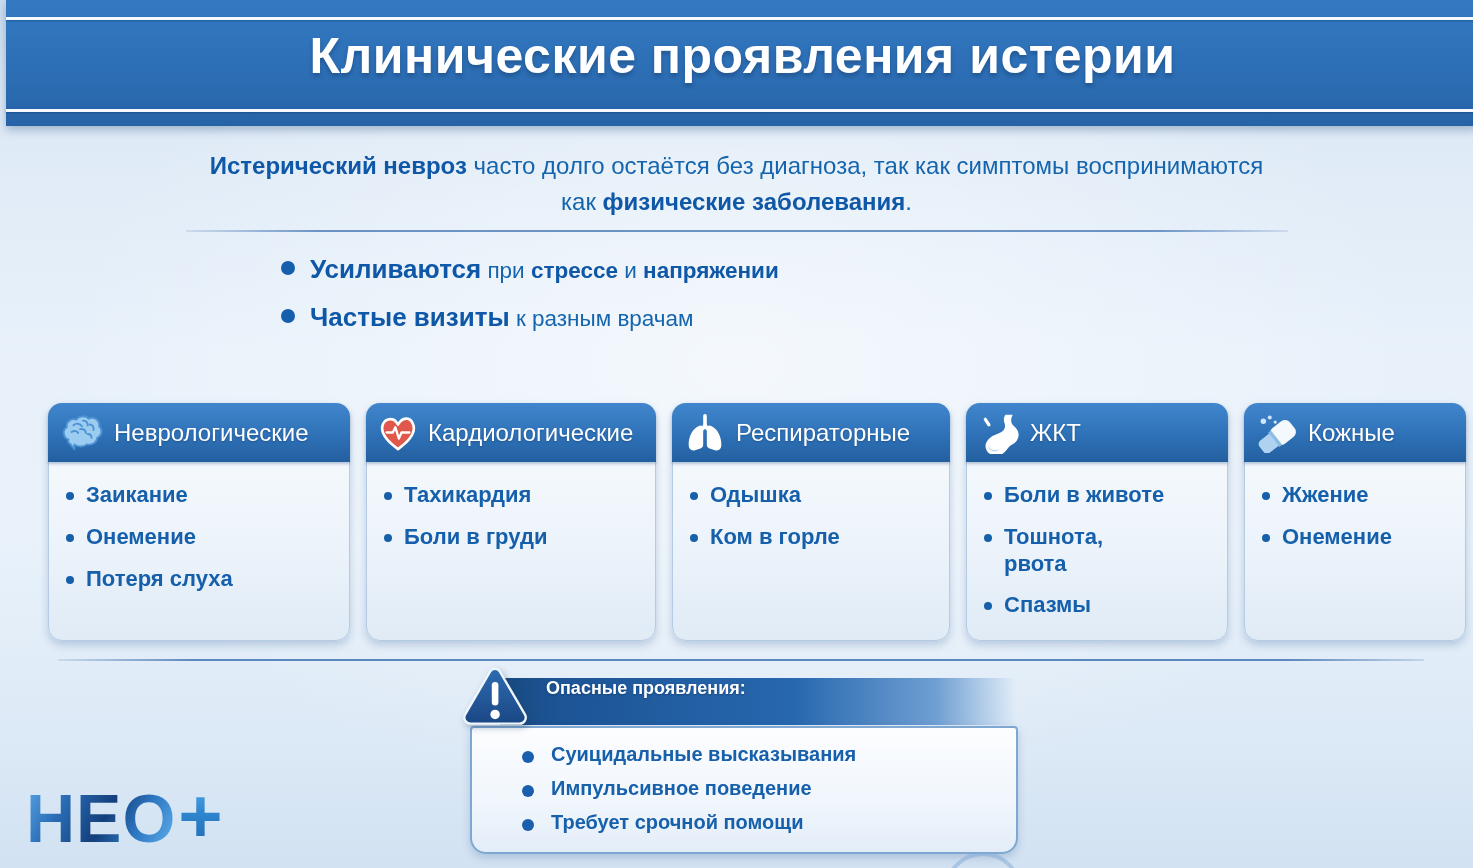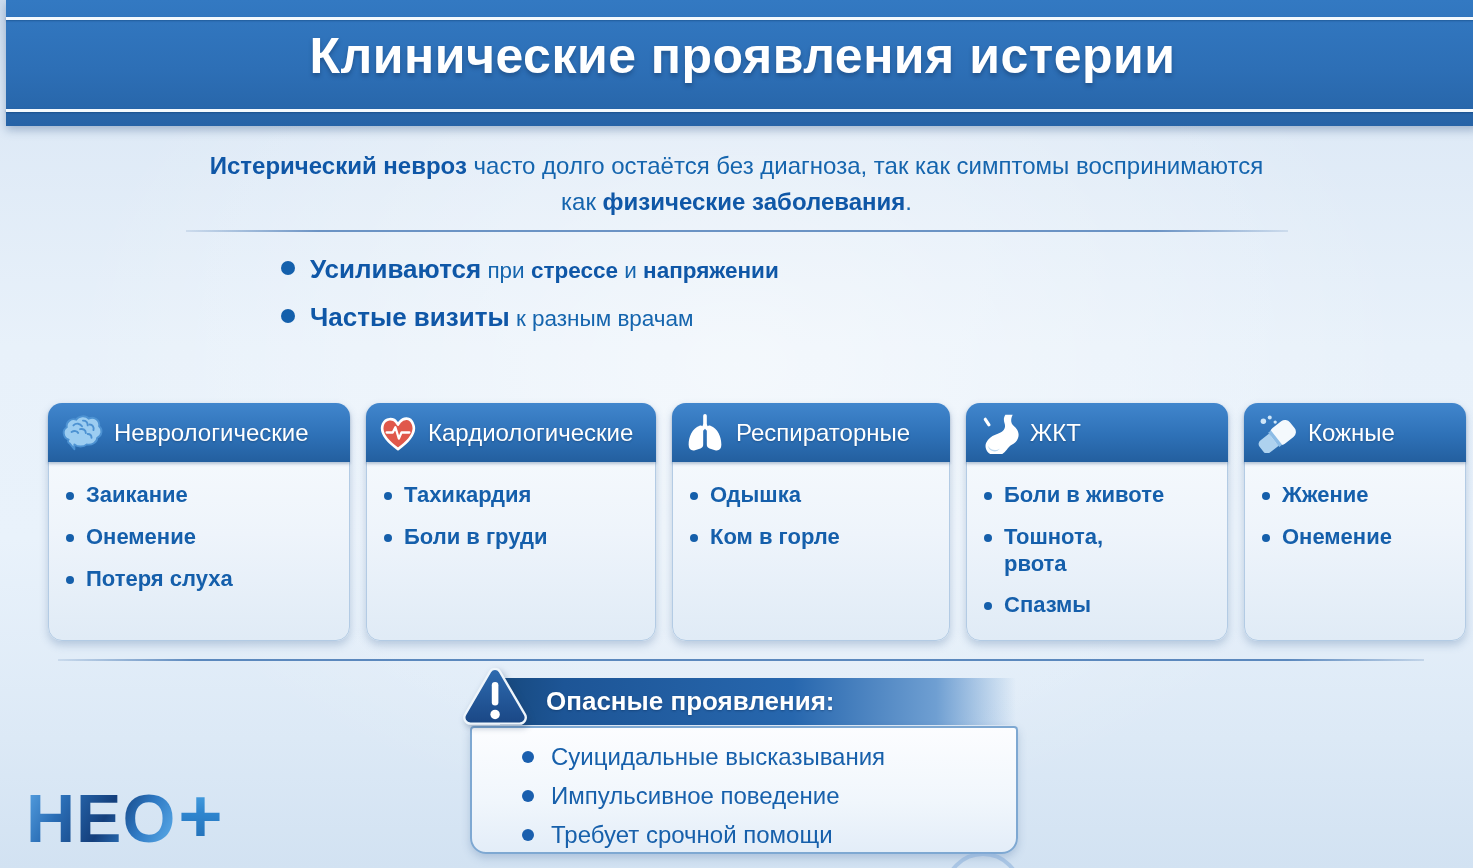--- a/index.html
+++ b/index.html
@@ -68,35 +68,35 @@
   .ci-dot{width:8px;height:8px;border-radius:50%;background:#155fab;margin:10px 12px 0 0;flex:none;}
   .ci-text{font-size:22px;font-weight:700;color:#155fab;line-height:1.22;white-space:pre-line;}
   .cards-divider{
     position:absolute;top:659px;left:58px;width:1366px;height:2px;
     background:linear-gradient(90deg,rgba(70,115,170,.15),#5b88bd 10%,#5b88bd 90%,rgba(70,115,170,.2));
   }
 
   
   .warning-band{
     position:absolute;left:500px;top:678px;width:532px;height:47px;
-    display:flex;align-items:center;padding-left:46px;box-sizing:border-box;
+    display:flex;align-items:flex-start;padding-left:46px;box-sizing:border-box;
     background:linear-gradient(90deg,#17497e 0%,#1d5596 12%,#2767ae 55%,#6f9fd2 82%,rgba(215,230,245,0) 97%);
-    color:#fff;font-size:26px;font-weight:700;text-shadow:0 1px 2px rgba(10,40,80,.4);
+    color:#fff;font-size:18px;font-weight:700;text-shadow:0 1px 2px rgba(10,40,80,.4);
   }
   .warning-triangle{position:absolute;left:459px;top:664px;z-index:2;filter:drop-shadow(2px 3px 3px rgba(30,60,100,.35));}
   .warning-body{
     position:absolute;left:470px;top:726px;width:548px;height:128px;box-sizing:border-box;
     border:2px solid #7ea8d2;border-radius:4px 4px 16px 16px;
     background:linear-gradient(180deg,#fcfdff 0%,#f0f6fc 60%,#e3edf8 100%);
     box-shadow:0 4px 8px rgba(60,100,150,.25);
     padding:14px 0 0 50px;
   }
   .warning-item{display:flex;margin-bottom:9px;}
   .wi-dot{width:12px;height:12px;border-radius:50%;background:#1a5fae;margin:9px 17px 0 0;flex:none;}
-  .wi-text{font-size:24px;font-weight:400;color:#1760ab;line-height:1.25;}
+  .wi-text{font-size:20px;font-weight:700;color:#1760ab;line-height:1.25;}
 
   
   .logo{position:absolute;left:26px;top:784px;display:flex;align-items:flex-start;line-height:1;}
   .logo-text{
     font-size:68px;font-weight:800;letter-spacing:1px;
     background:linear-gradient(118deg,#5aa6e6 0%,#2a6db5 25%,#143f7c 52%,#2f7ac4 74%,#65b6f0 100%);
     -webkit-background-clip:text;background-clip:text;color:transparent;
   }
   .logo-plus{
     font-size:76px;font-weight:800;margin-left:2px;margin-top:-6px;

